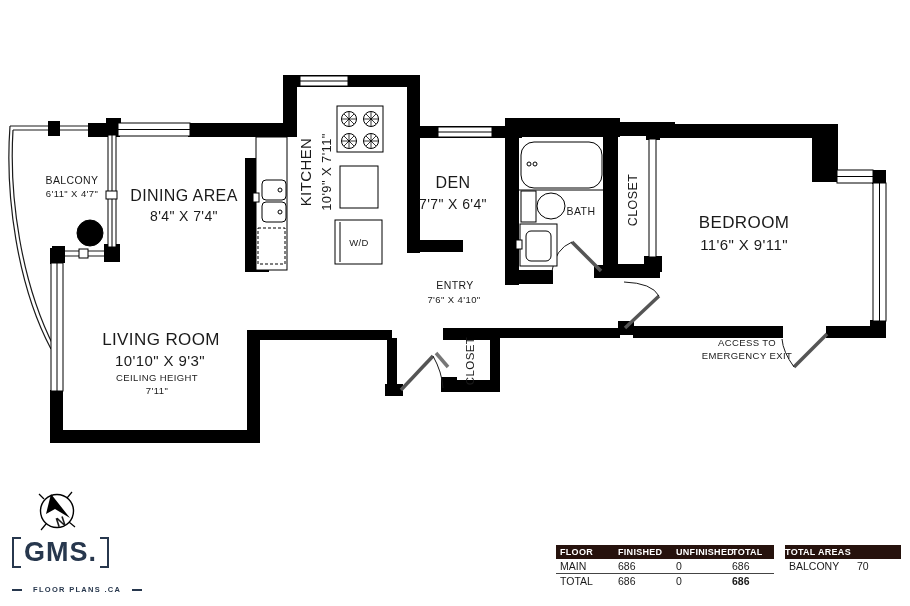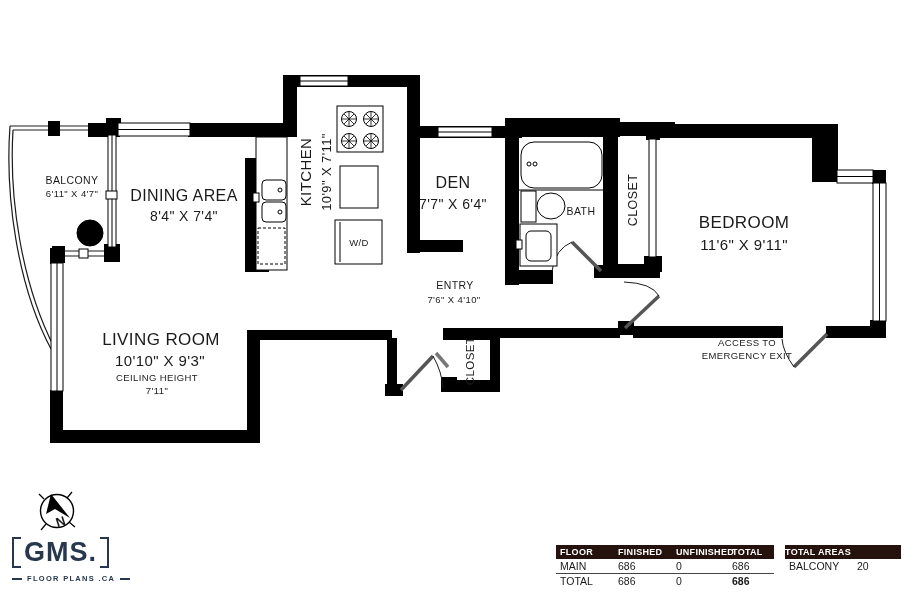--- a/index.html
+++ b/index.html
@@ -11,21 +11,21 @@
   .sm{font-size:10.5px;}
   .xs{font-size:9.5px;}
   
   .logo{position:absolute;left:12px;top:537px;width:110px;color:#27374d;
         -webkit-user-select:none;user-select:none;}
   .logo-main{display:flex;align-items:center;text-align:center;}
   .bracket{width:7px;height:27px;border:2.5px solid #27374d;flex:0 0 auto;}
   .bracket.left{border-right:none;}
   .bracket.right{border-left:none;}
   .logo-text{font-size:27px;font-weight:bold;letter-spacing:1px;line-height:27px;padding:0 3px;}
-  .logo-sub{display:flex;align-items:center;gap:5px;margin-top:6px;}
+  .logo-sub{display:flex;align-items:center;gap:11px;margin-top:17px;}
   .logo-sub .rule{height:2px;background:#27374d;flex:0 0 10px;}
   .logo-sub .tagline{font-size:7.5px;letter-spacing:1.3px;font-weight:bold;white-space:nowrap;}
   
   .area-table{position:absolute;top:545px;font-size:10.5px;color:#1a1a1a;}
   .t-main{left:556px;width:218px;}
   .t-other{left:785px;width:116px;}
   .t-head{background:#26120d;color:#ffffff;font-weight:bold;font-size:9px;
           display:grid;align-items:center;height:14px;letter-spacing:.3px;}
   .g-main{grid-template-columns:62px 58px 56px 42px;}
   .g-other{grid-template-columns:72px 44px;}
@@ -287,17 +287,17 @@
   </div>
 </div>
 
 
 <div class="area-table t-other">
   <div class="t-head g-other t-row">
     <span class="cell-c" style="grid-column:1 / span 2;">TOTAL AREAS</span>
   </div>
   <div class="t-row g-other">
     <span class="cell-l">BALCONY</span>
-    <span class="cell-c">20</span>
+    <span class="cell-c">70</span>
   </div>
 </div>
 
 </div>
 
 </body></html>

